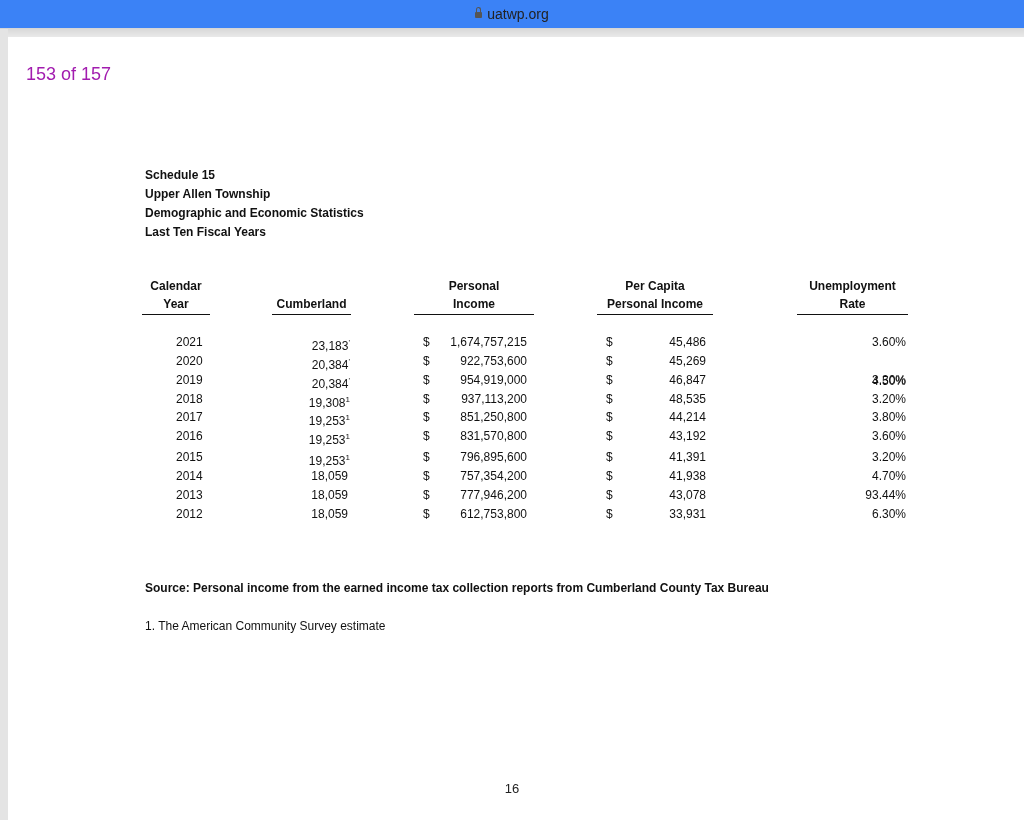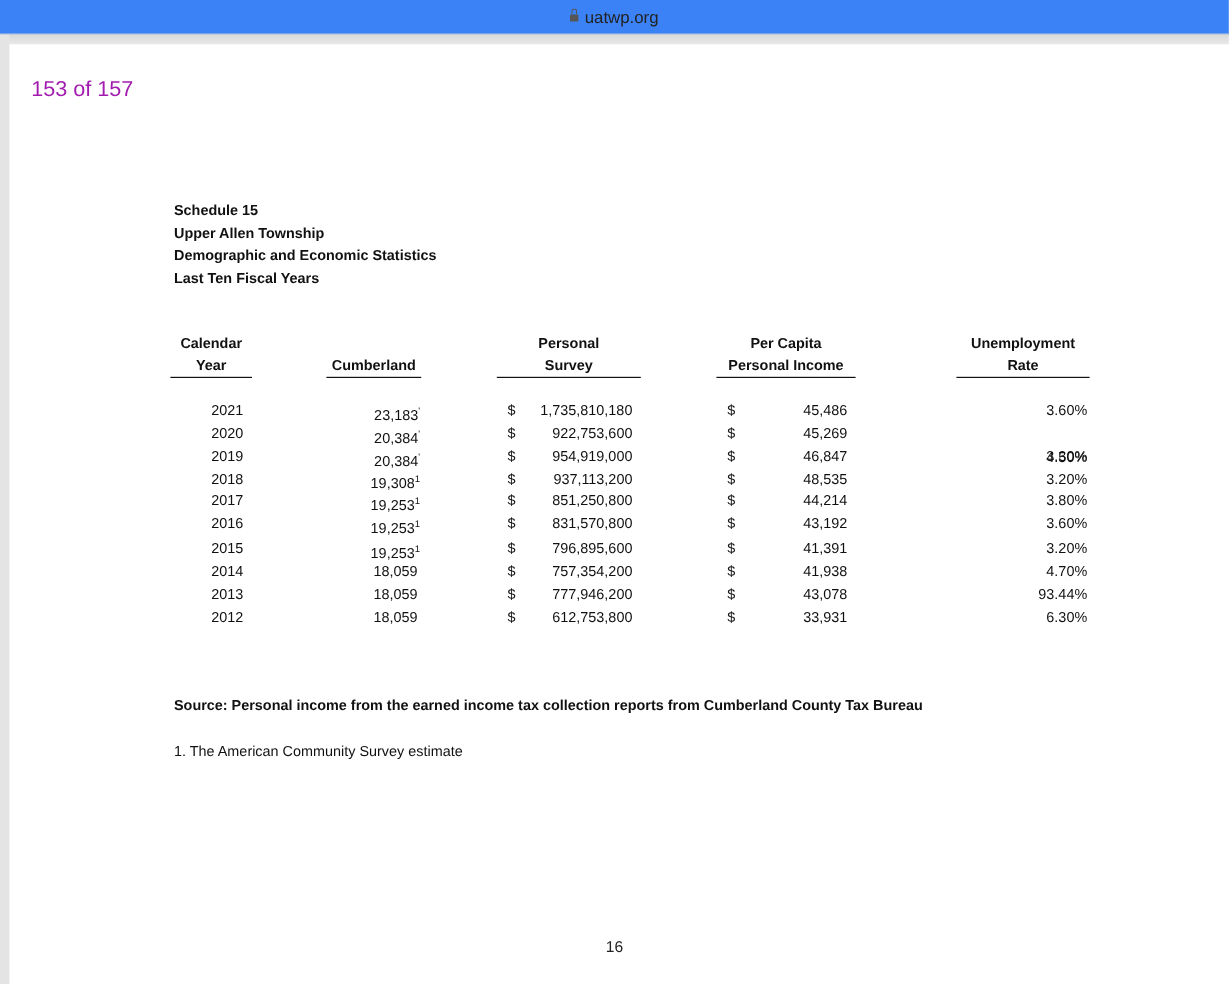--- a/index.html
+++ b/index.html
@@ -149,36 +149,36 @@
 <div class="col-h doc" style="left:142px; top:277px; width:68px;">
   <div>Calendar</div>
   <div>Year</div>
 </div>
 <div class="col-h doc" style="left:272px; top:277px; width:79px;">
   <div style="height:18px;"></div>
   <div>Cumberland</div>
 </div>
 <div class="col-h doc" style="left:414px; top:277px; width:120px;">
   <div>Personal</div>
-  <div>Survey</div>
+  <div>Income</div>
 </div>
 <div class="col-h doc" style="left:597px; top:277px; width:116px;">
   <div>Per Capita</div>
   <div>Personal Income</div>
 </div>
 <div class="col-h doc" style="left:797px; top:277px; width:111px;">
   <div>Unemployment</div>
   <div>Rate</div>
 </div>
 
 <div id="table-body">
     <div class="cell doc " style="left:176px; top:333px;">2021</div>
     <div class="cell doc r" style="right:674px; top:333px;"><span>23,183</span><sup>'</sup></div>
     <div class="cell doc " style="left:423px; top:333px;">$</div>
-    <div class="cell doc r" style="right:497px; top:333px;">1,735,810,180</div>
+    <div class="cell doc r" style="right:497px; top:333px;">1,674,757,215</div>
     <div class="cell doc " style="left:606px; top:333px;">$</div>
     <div class="cell doc r" style="right:318px; top:333px;">45,486</div>
     <div class="cell doc r" style="right:118px; top:333px;">3.60%</div>
     <div class="cell doc " style="left:176px; top:352px;">2020</div>
     <div class="cell doc r" style="right:674px; top:352px;"><span>20,384</span><sup>'</sup></div>
     <div class="cell doc " style="left:423px; top:352px;">$</div>
     <div class="cell doc r" style="right:497px; top:352px;">922,753,600</div>
     <div class="cell doc " style="left:606px; top:352px;">$</div>
     <div class="cell doc r" style="right:318px; top:352px;">45,269</div>
     <div class="cell doc r" style="right:118px; top:356px;margin-top:16px;">4.50%</div>

